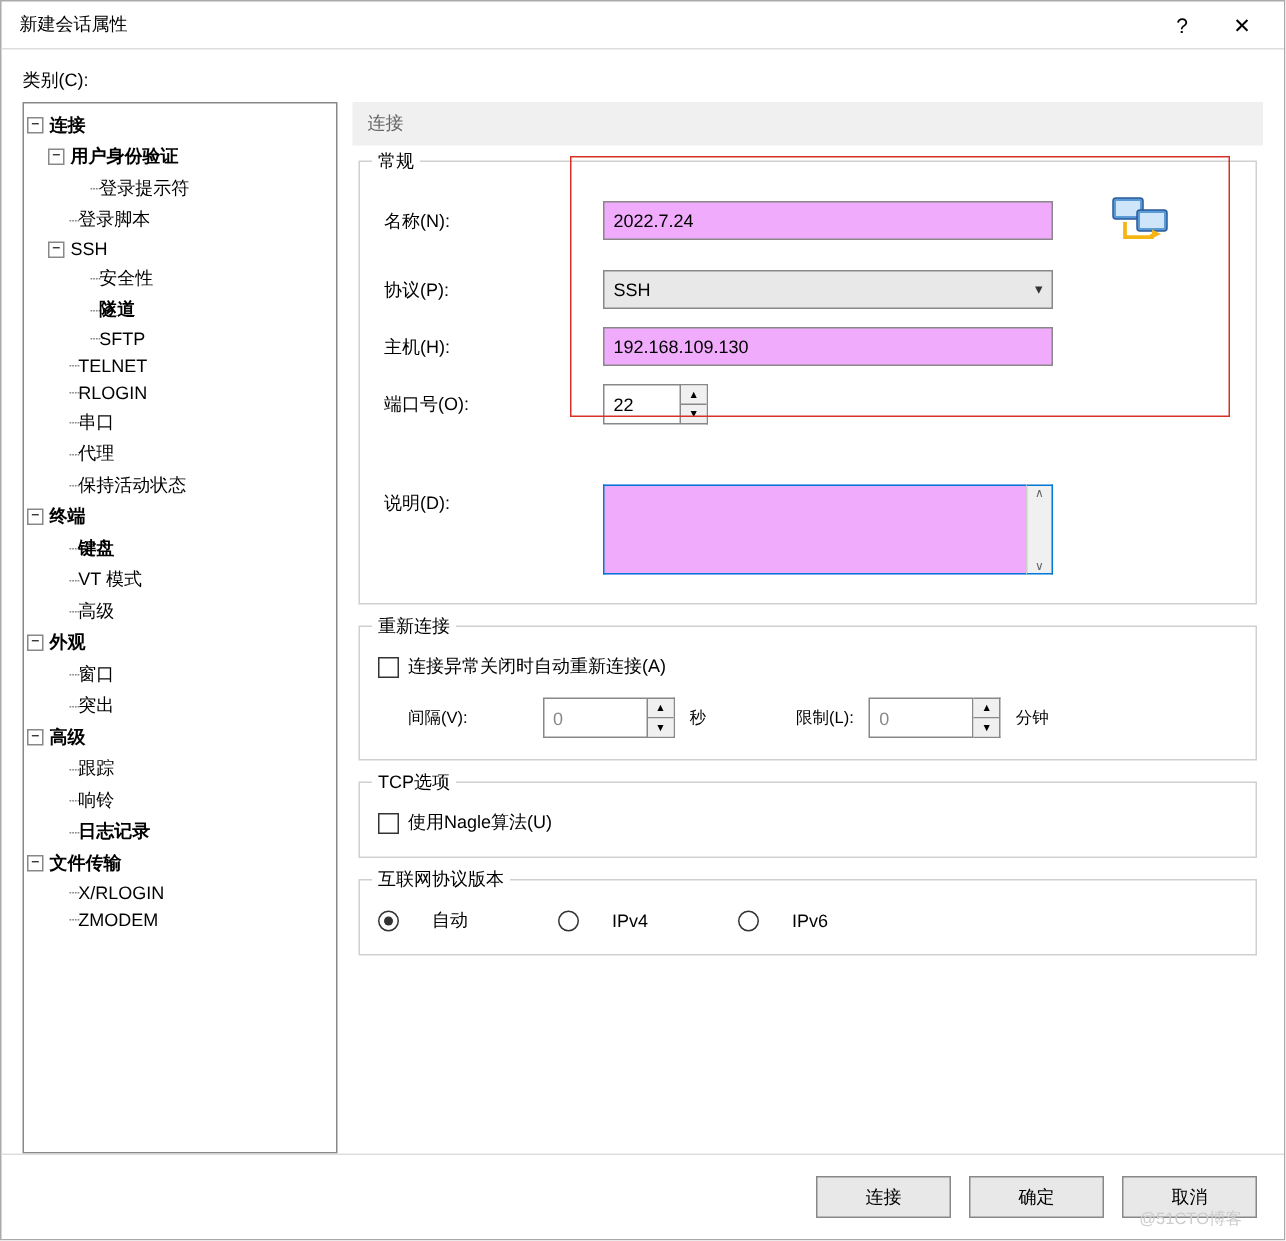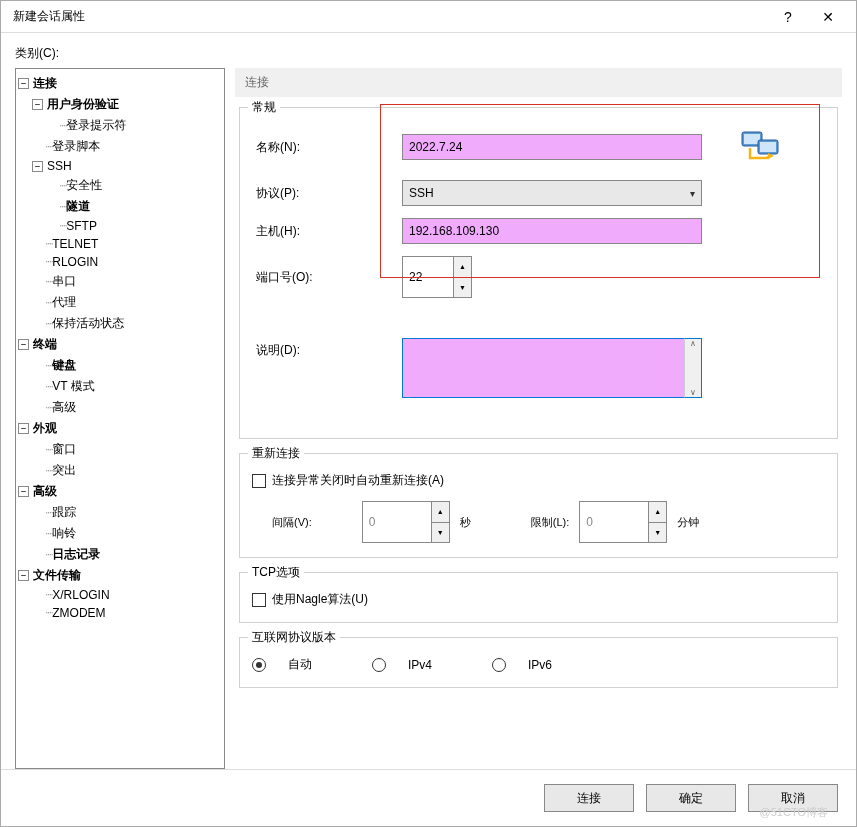--- a/index.html
+++ b/index.html
@@ -140,21 +140,21 @@
       background: #e8e8e8;
       display: flex;
       align-items: center;
       justify-content: space-between;
       padding: 0 6px;
     }
     .select-chevron { font-size: 10px; color: #333; }
     .spinner-wrap {
       display: inline-flex;
       align-items: stretch;
-      height: 42px;
+      height: 27px;
     }
     .spinner-wrap .num {
       width: 52px;
       border: 1px solid #888;
       padding: 0 6px;
       font-size: 12px;
       display:flex;align-items:center;
     }
     .spinner-wrap .num.gray { color:#888; background:#fff; }
     .spinner-btns {
@@ -344,21 +344,21 @@
           </div>
         <div class="tree-node" style="padding-left:28px;">
             <span class="tree-line">┈</span>
             <span class="tree-label">ZMODEM</span>
           </div>
       </div>
 
       <div class="content">
         <div class="section-header">连接</div>
 
-        <div class="fieldset general-box" style="padding-bottom:28px;">
+        <div class="fieldset general-box" style="padding-bottom:7px;">
           <span class="fieldset-label">常规</span>
           <div class="highlight-box" style="top:-4px;left:140px;width:440px;height:174px;"></div>
 
           <div class="form-row">
             <div class="form-label"><span>名称(N):</span></div>
             <input class="text-input" value="2022.7.24" style="">
             <div style="flex:1;display:flex;justify-content:center;">
               <svg class="icon-computers" viewBox="0 0 48 42">
                 <rect x="2" y="6" width="20" height="14" rx="2" fill="#5a9bd5" stroke="#2a5a9a"></rect>
                 <rect x="4" y="8" width="16" height="10" fill="#cfe6fa"></rect>

